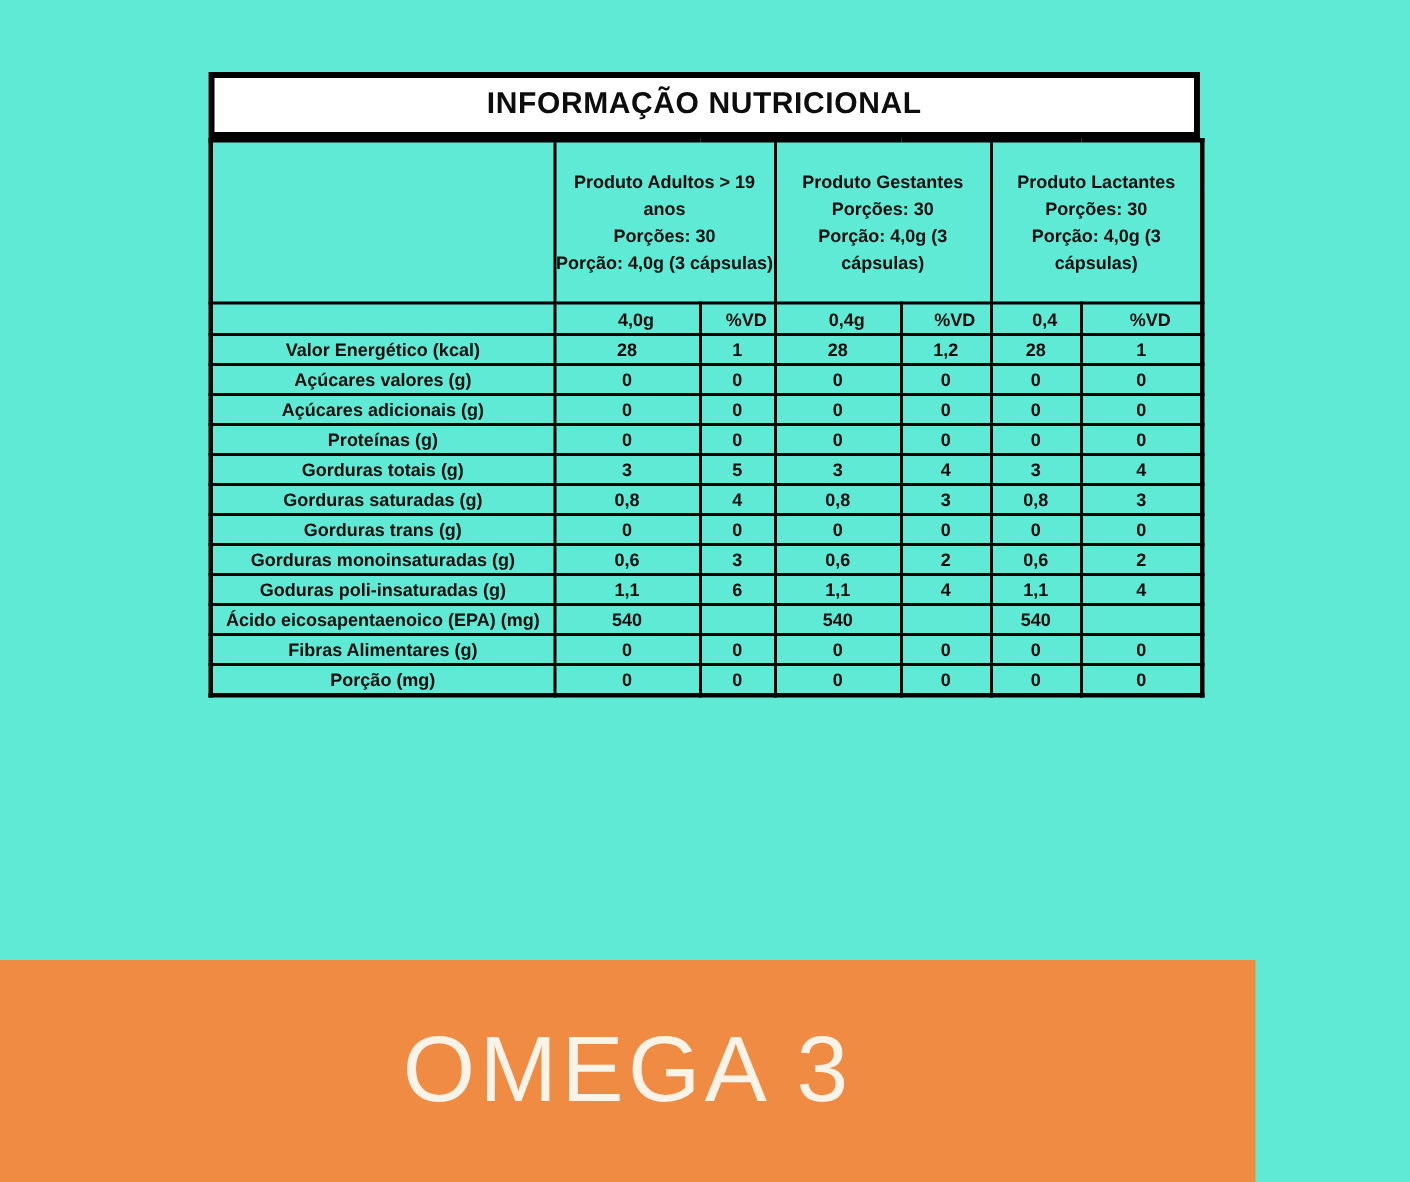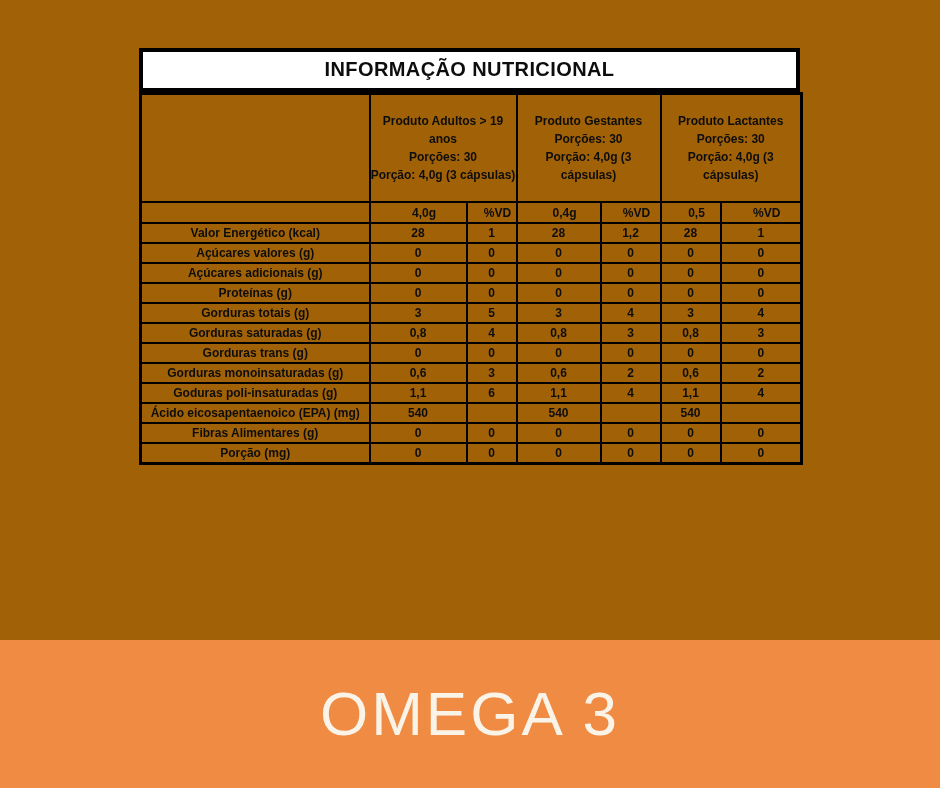--- a/index.html
+++ b/index.html
@@ -6,21 +6,21 @@
     margin: 0;
     padding: 0;
     background: #ffffff;
     font-family: "Liberation Sans", sans-serif;
     color: #0d0d0d;
   }
   .canvas {
     position: relative;
     width: 940px;
     height: 788px;
-    background: #a16207;
+    background: #5eead4;
     overflow: hidden;
   }
   .sheet {
     position: absolute;
     left: 139px;
     top: 48px;
     width: 661px;
   }
   .title-box {
     box-sizing: border-box;
@@ -61,21 +61,21 @@
     height: auto;
     font-size: 11.5px;
     line-height: 1.55;
     padding: 5px 8px 9px 8px;
     text-align: center;
   }
   .banner {
     position: absolute;
     left: 0;
     top: 640px;
-    width: 940px;
+    width: 837px;
     height: 148px;
     display: flex;
     align-items: center;
     justify-content: center;
   }
   .banner-text {
     font-size: 62px;
     font-weight: 300;
     letter-spacing: 3px;
     line-height: 1;
@@ -120,21 +120,21 @@
           <div>Porção: 4,0g (3 cápsulas)</div>
         </td>
       </tr>
 
       <tr class="subheader">
         <td></td>
         <td>4,0g</td>
         <td>%VD</td>
         <td>0,4g</td>
         <td>%VD</td>
-        <td>0,5</td>
+        <td>0,4</td>
         <td>%VD</td>
       </tr>
 
       <tr class="data-row">
         <td class="row-label">Valor Energético (kcal)</td>
         <td>28</td>
         <td>1</td>
         <td>28</td>
         <td>1,2</td>
         <td>28</td>

